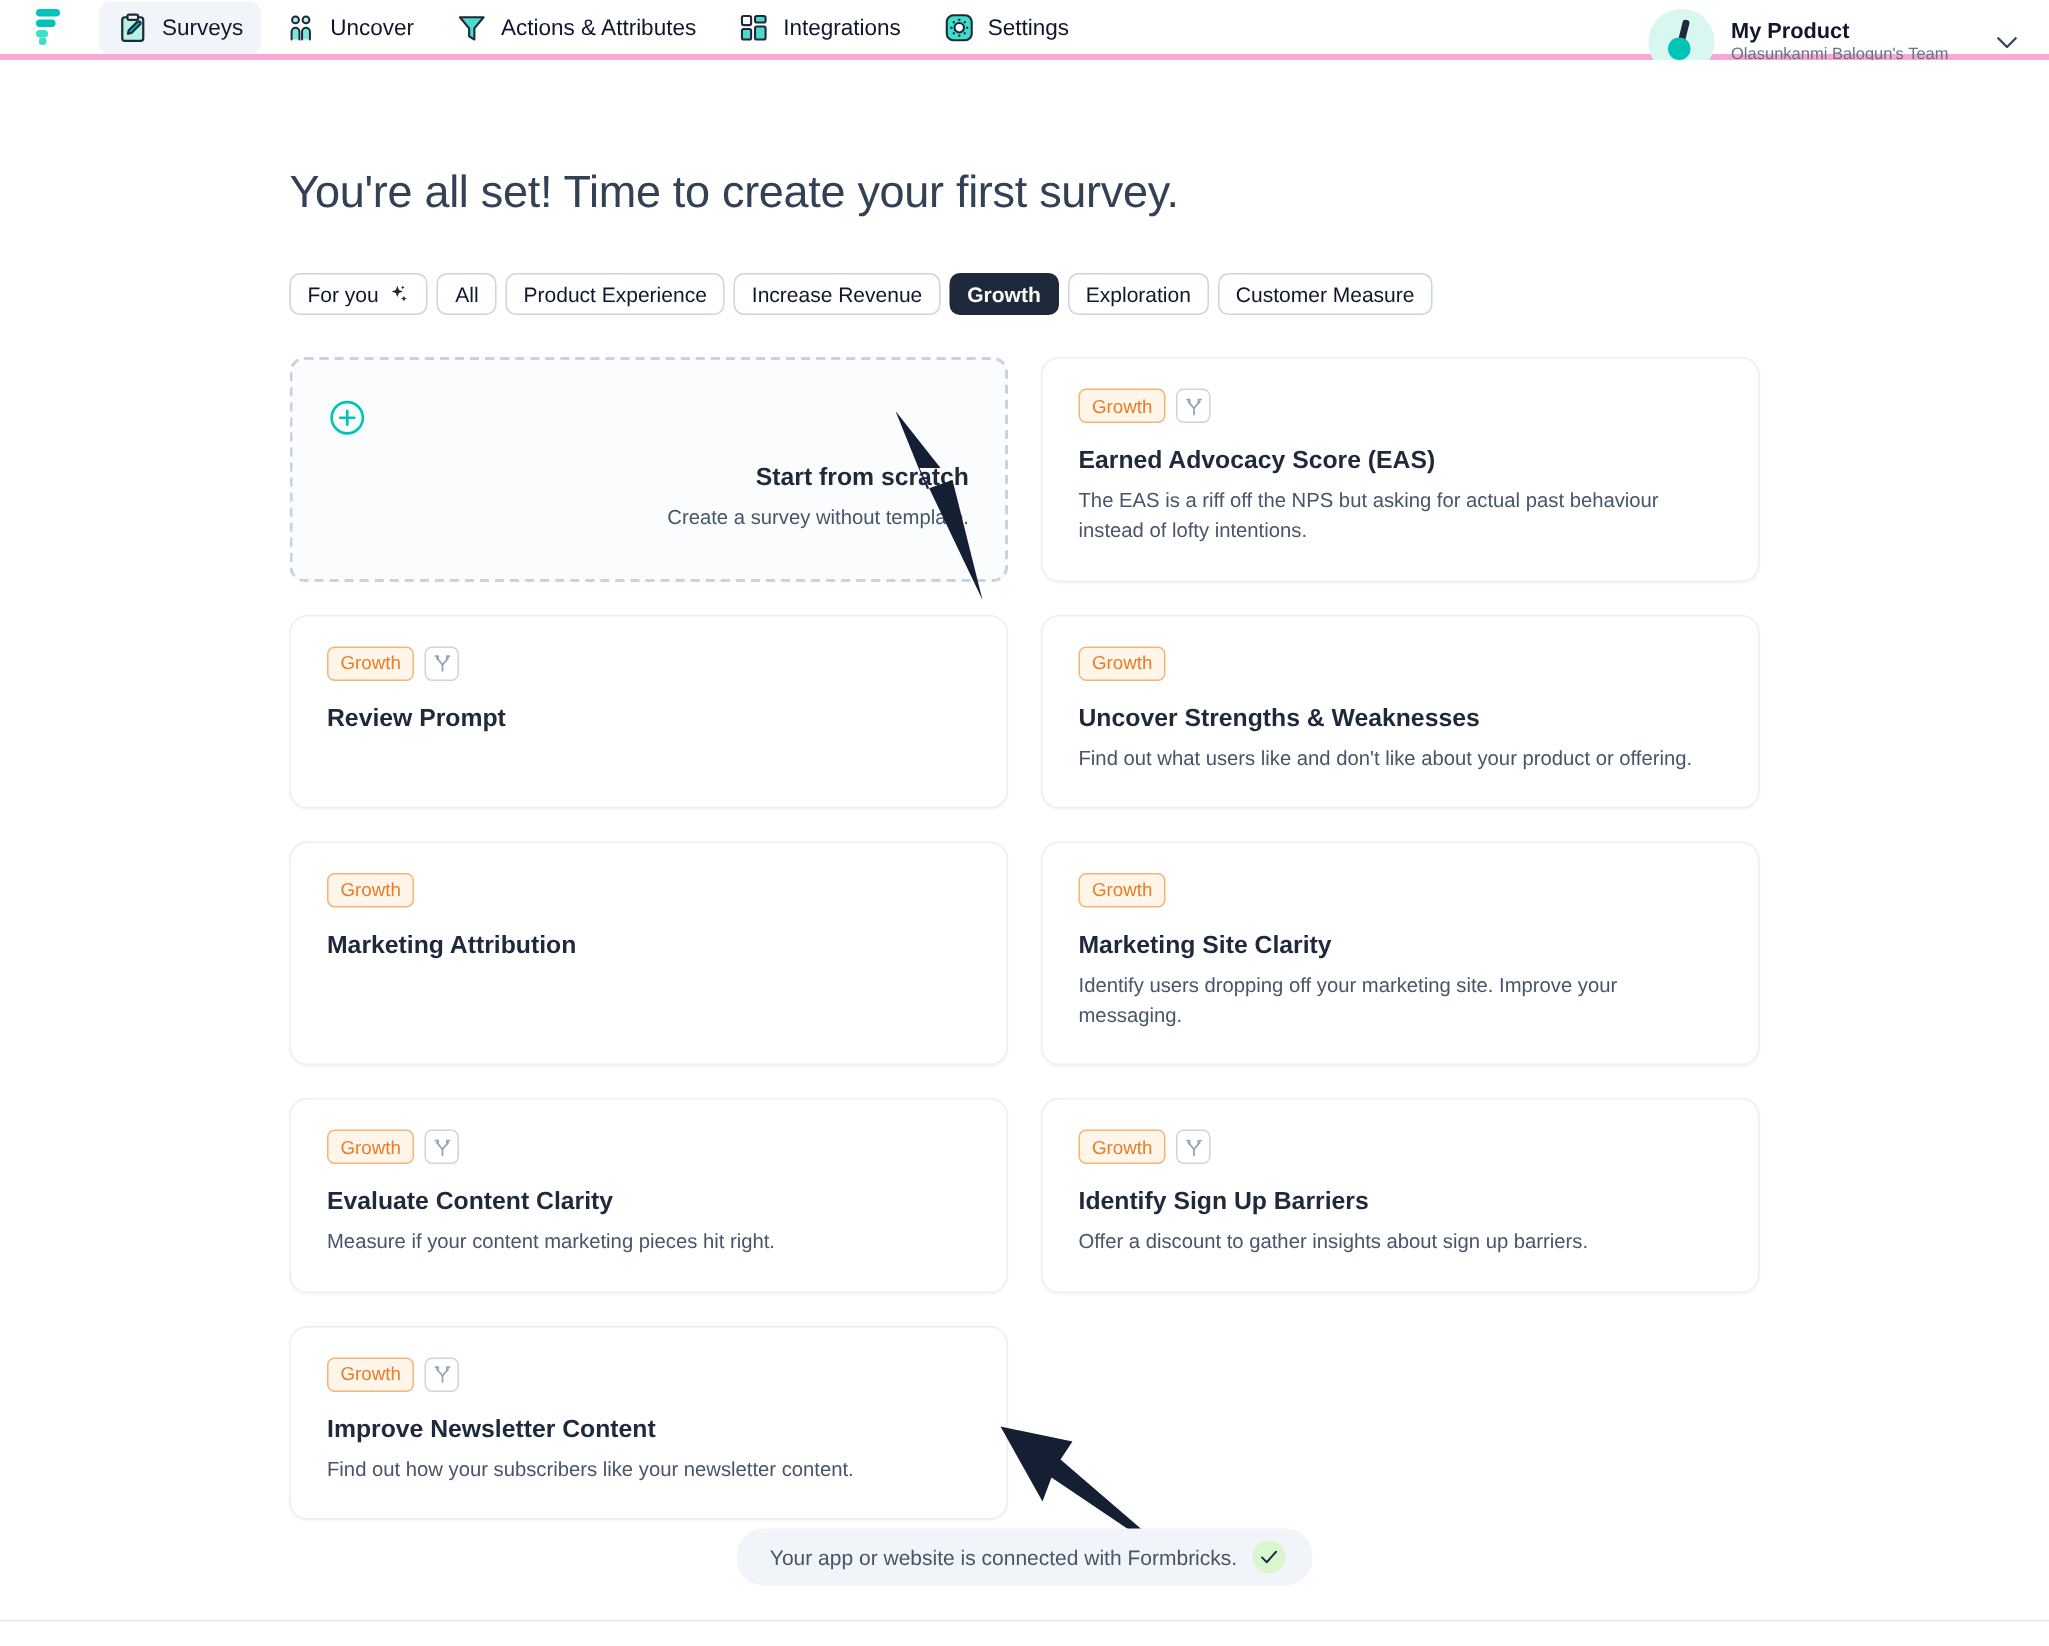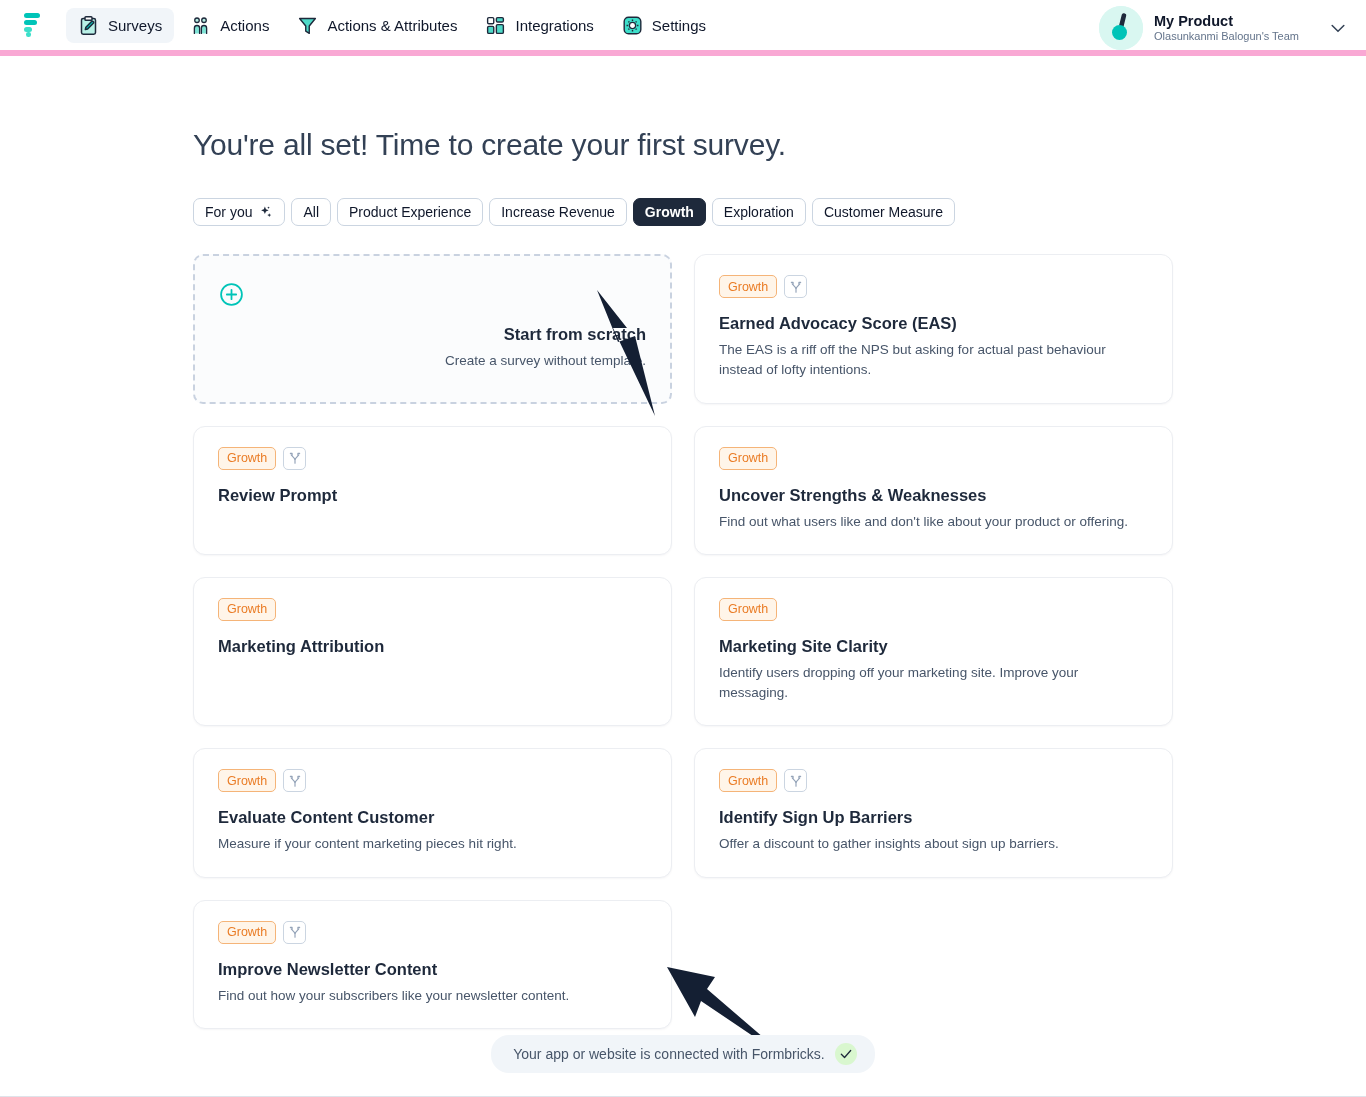--- a/index.html
+++ b/index.html
@@ -5,23 +5,23 @@
   * { box-sizing: border-box; margin: 0; padding: 0; }
   html, body {
     width: 1366px; height: 1097px;
     background: #ffffff;
     font-family: "Liberation Sans", sans-serif;
     overflow: hidden;
   }
 
   
   .topnav {
-    height: 56px;
+    height: 40px;
     background: #ffffff;
-    border-bottom: 6px solid #f9a8d4;
+    border-bottom: 4px solid #f9a8d4;
     display: flex;
     align-items: center;
     padding: 0 18px 0 22px;
     position: relative;
   }
   .brand-logo { width: 22px; height: 26px; margin-right: 22px; flex: 0 0 auto; }
   .nav-items { display: flex; align-items: center; gap: 4px; }
   .nav-item {
     display: flex; align-items: center; gap: 9px;
     padding: 7px 12px;
@@ -167,21 +167,21 @@
 
     <div class="nav-item">
       <span class="nav-icon">
         <svg viewBox="0 0 24 24" fill="none" stroke="#1e293b" stroke-width="1.5" stroke-linecap="round" stroke-linejoin="round">
           <circle cx="8" cy="6" r="2.6" fill="#b9f0e6"></circle>
           <path d="M5 21v-6a3 3 0 0 1 6 0v6" fill="#7fe3d5"></path>
           <circle cx="16" cy="6" r="2.6" fill="#b9f0e6"></circle>
           <path d="M13 21v-6a3 3 0 0 1 6 0v6" fill="#7fe3d5"></path>
         </svg>
       </span>
-      <span class="nav-label">Actions</span>
+      <span class="nav-label">Uncover</span>
     </div>
 
     <div class="nav-item">
       <span class="nav-icon">
         <svg viewBox="0 0 24 24" fill="none" stroke="#1e293b" stroke-width="1.6" stroke-linecap="round" stroke-linejoin="round">
           <path d="M3 4h18l-7 8.5V21l-4-2.5v-6z" fill="#4fd9c8"></path>
         </svg>
       </span>
       <span class="nav-label">Actions &amp; Attributes</span>
     </div>
@@ -342,21 +342,21 @@
           <span class="branch-box">
             <svg viewBox="0 0 24 24" fill="none" stroke="#94a3b8" stroke-width="2" stroke-linecap="round" stroke-linejoin="round">
               <path d="M12 21v-7"></path>
                 <path d="M12 14 5.5 6.5"></path>
                 <path d="M12 14l6.5-7.5"></path>
               <path d="M4 4h3v3"></path>
                 <path d="M20 4h-3v3"></path>
             </svg>
           </span>
         </div>
-        <div class="card-title">Evaluate Content Customer</div>
+        <div class="card-title">Evaluate Content Clarity</div>
         <div class="card-desc">Measure if your content marketing pieces hit right.</div>
       </div>
 
       <div class="card">
         <div class="badge-row">
           <span class="badge">Growth</span>
           <span class="branch-box">
             <svg viewBox="0 0 24 24" fill="none" stroke="#94a3b8" stroke-width="2" stroke-linecap="round" stroke-linejoin="round">
               <path d="M12 21v-7"></path>
                 <path d="M12 14 5.5 6.5"></path>

